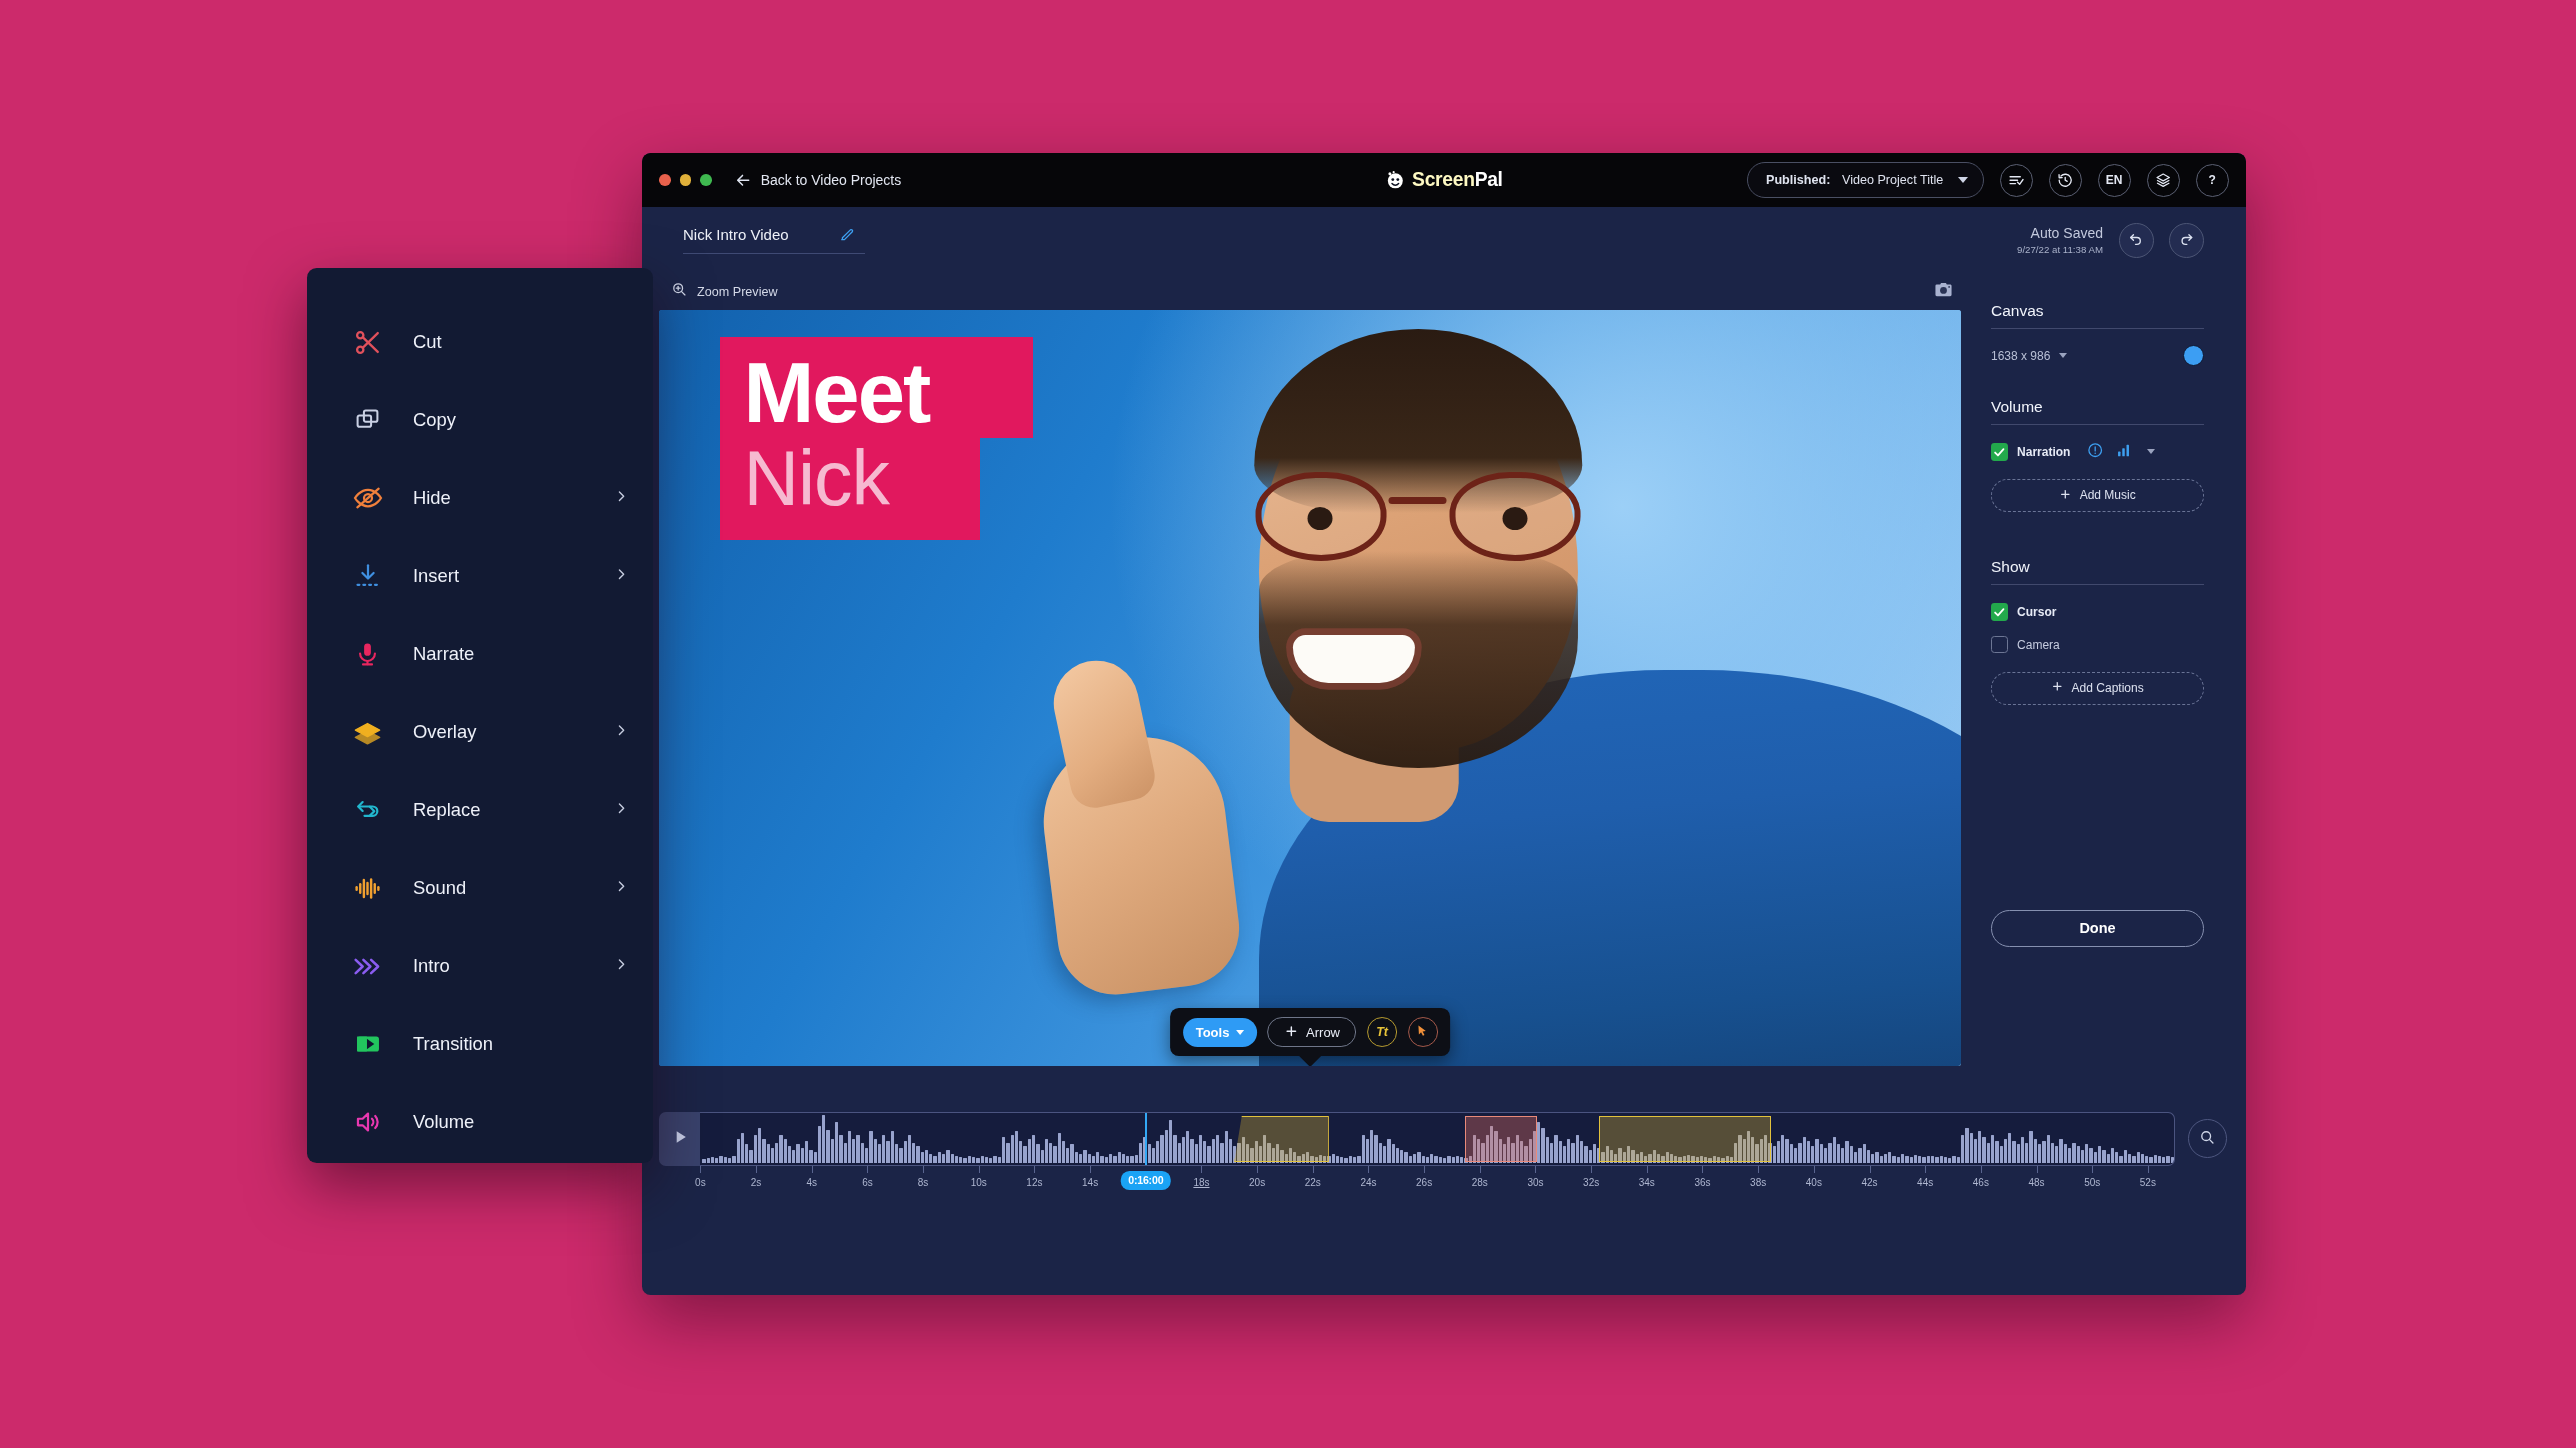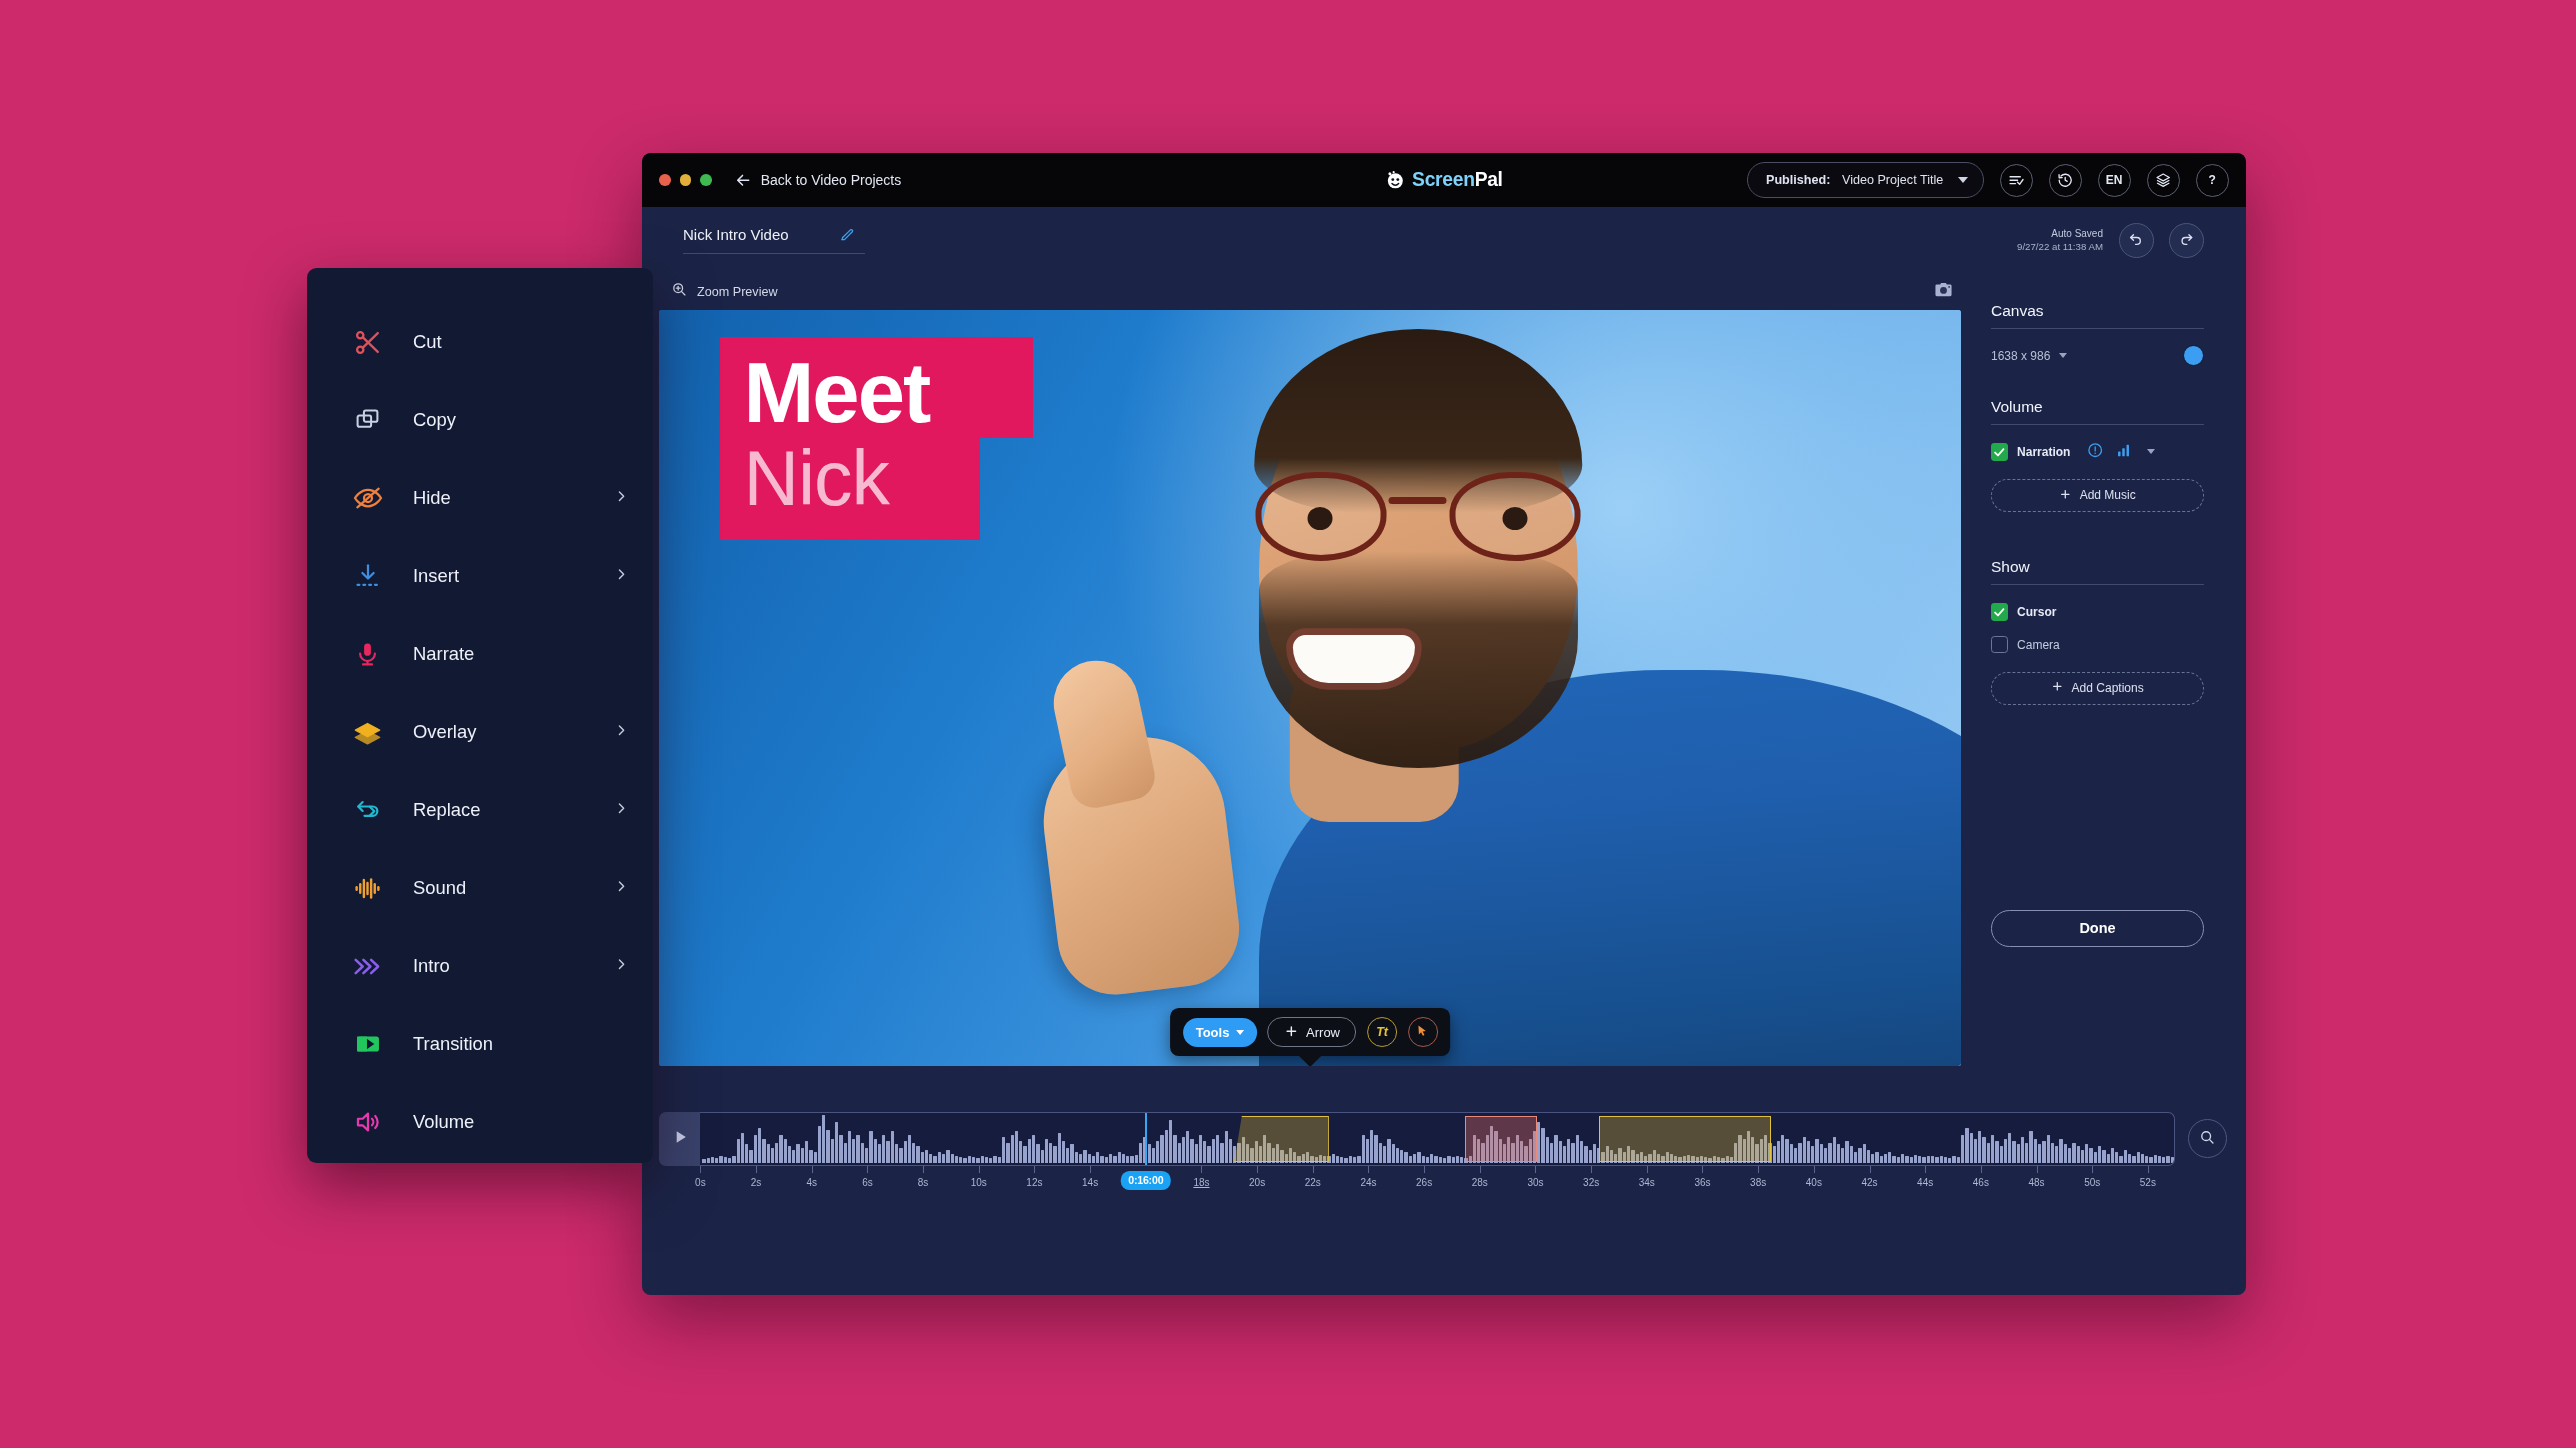--- a/index.html
+++ b/index.html
@@ -30,21 +30,21 @@
   .dot { width: 11.6px; height: 11.6px; border-radius: 50%; }
   .dot.r { background: #e8614c; } .dot.y { background: #e0b03a; } .dot.g { background: #3fb950; }
   .back-link { display: flex; align-items: center; gap: 9.7px; margin-left: 23px; color: #e3e7f2; font-size: 14px; }
   .back-arrow { width: 16.4px; height: 16.4px; display: block; }
   .brand {
     position: absolute; left: 50%; top: 50%; transform: translate(-50%,-50%);
     display: flex; align-items: center; gap: 6.8px;
   }
   .brand-mark { width: 20px; height: 20px; }
   .brand-text { font-size: 19.3px; font-weight: bold; letter-spacing: -0.3px; }
-  .brand-text .b1 { color: #7dd3fc; } .brand-text .b2 { color: #ffffff; }
+  .brand-text .b1 { color: #fef9c3; } .brand-text .b2 { color: #ffffff; }
   .tb-right { margin-left: auto; display: flex; align-items: center; gap: 16px; }
   .pub-select {
     display: flex; align-items: center; gap: 11.6px;
     height: 36px; padding: 0 14.5px 0 18.4px; min-width: 237px;
     border: 1px solid #4a4f63; border-radius: 18.4px;
     color: #dfe3ef; font-size: 12.6px; background: #0a0a10;
   }
   .pub-select .lbl-b { font-weight: bold; }
   .caret-dn { width: 0; height: 0; border-left: 5.3px solid transparent; border-right: 5.3px solid transparent; border-top: 6.3px solid #cfd5e6; margin-left: auto; }
   .icon-btn {
@@ -55,21 +55,21 @@
   }
   .icon-btn svg { display: block; }
 
   
   .project-row { height: 66px; display: flex; align-items: center; padding: 0 42px 0 41px; position: relative; }
   .title-field { display: flex; align-items: center; gap: 50px; border-bottom: 1px solid #3f4a74; padding: 0 9.7px 9.7px 0; min-width: 166px; }
   .title-field .pname { color: #eef1f8; font-size: 15px; }
   .edit-ic { width: 16.4px; height: 16.4px; display:block; }
   .save-group { margin-left: auto; display: flex; align-items: center; gap: 15.5px; }
   .save-txt { text-align: right; line-height: 1.35; }
-  .save-txt .l1 { color: #c3c9dd; font-size: 10px; }
+  .save-txt .l1 { color: #c3c9dd; font-size: 14px; }
   .save-txt .l2 { color: #aab2ca; font-size: 9.7px; }
   .round-btn {
     width: 35px; height: 35px; border-radius: 50%;
     border: 1px solid #4d5675; display: flex; align-items: center; justify-content: center;
     background: #232c51;
   }
 
   
   .body-split { display: flex; height: 833px; }
   .editor-col { width: 1328px; padding: 0 0 0 17.4px; }

